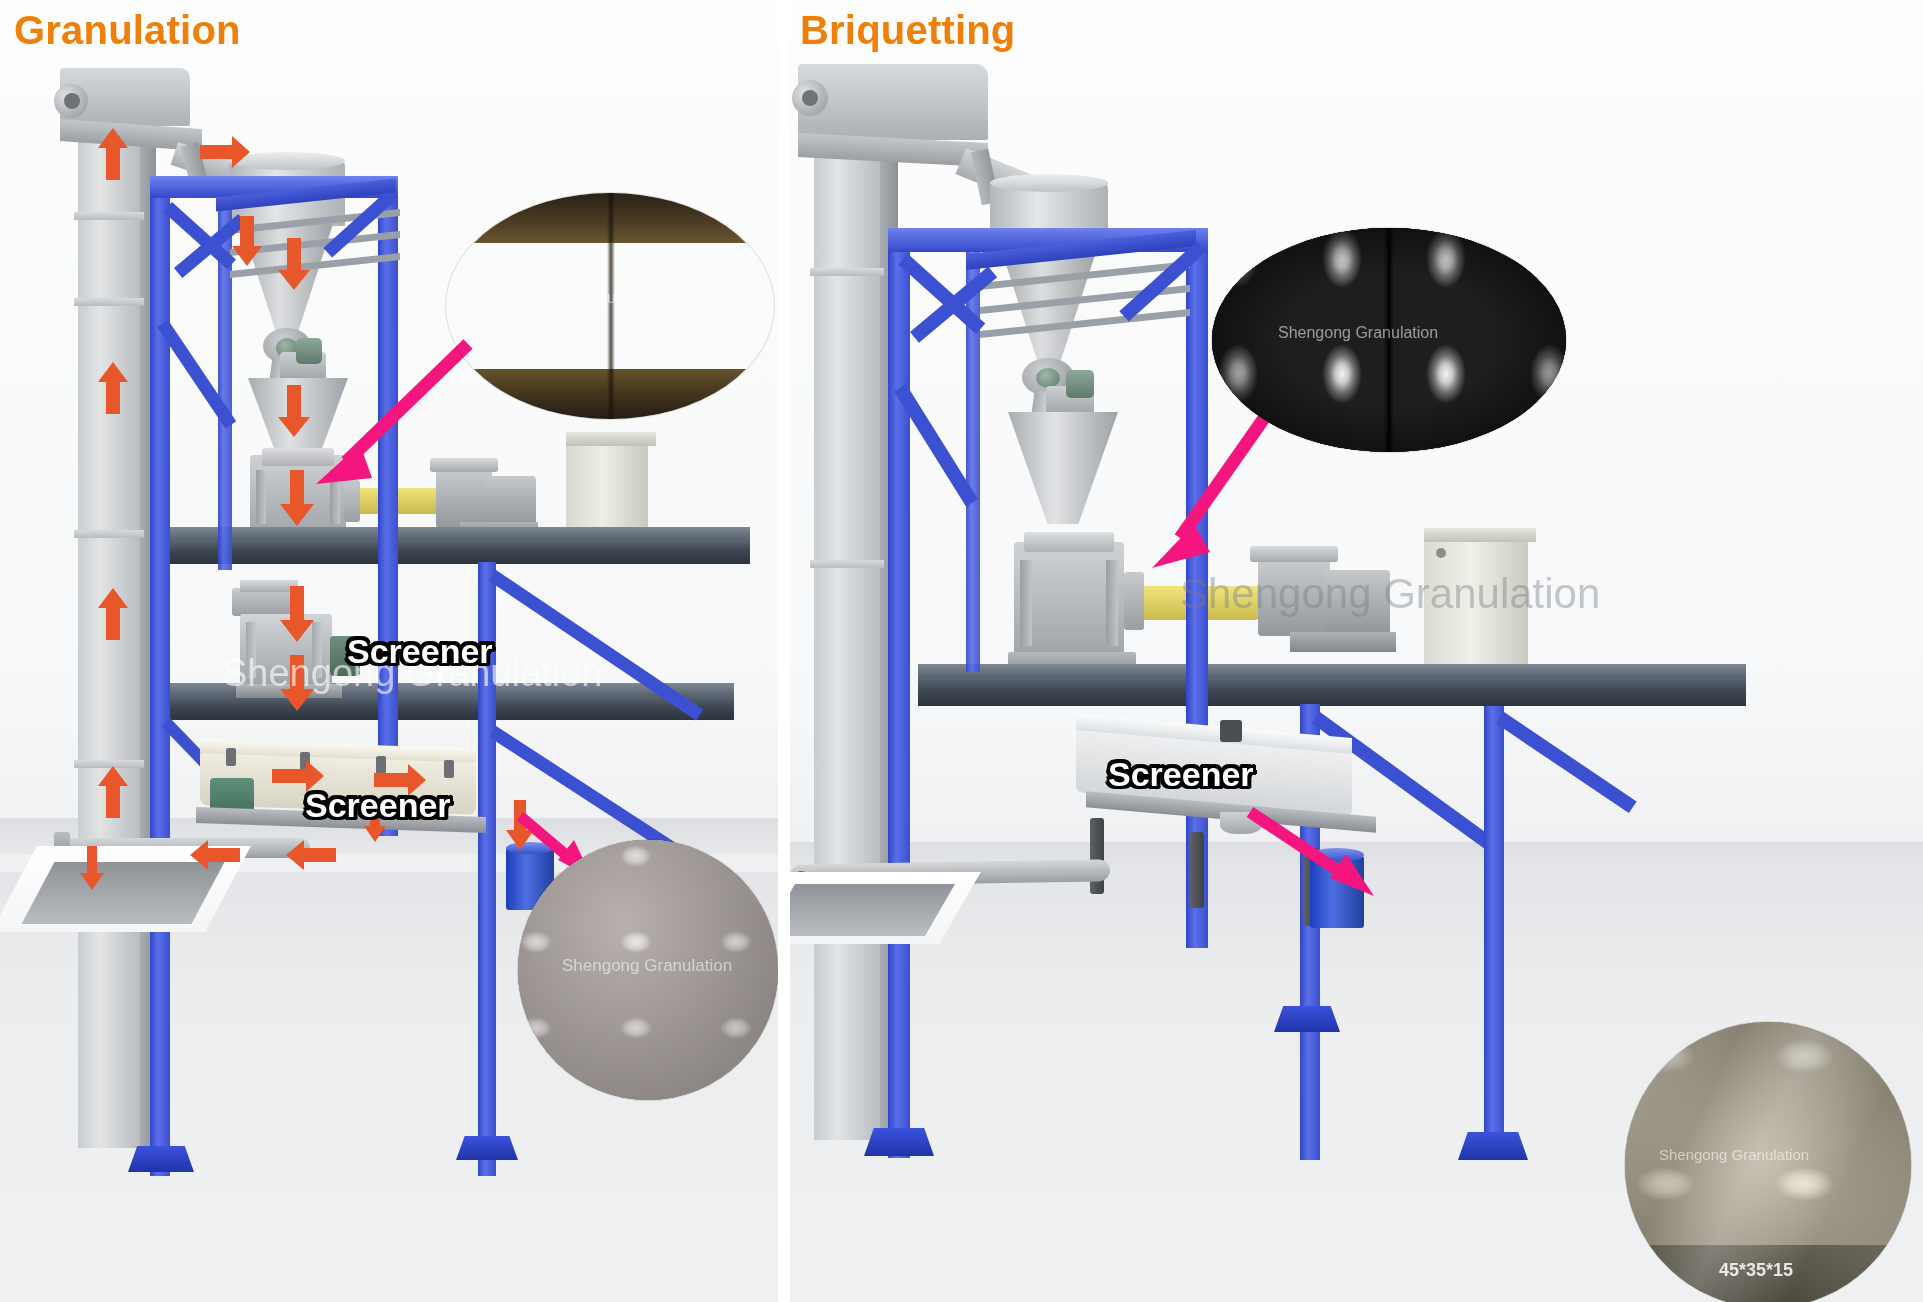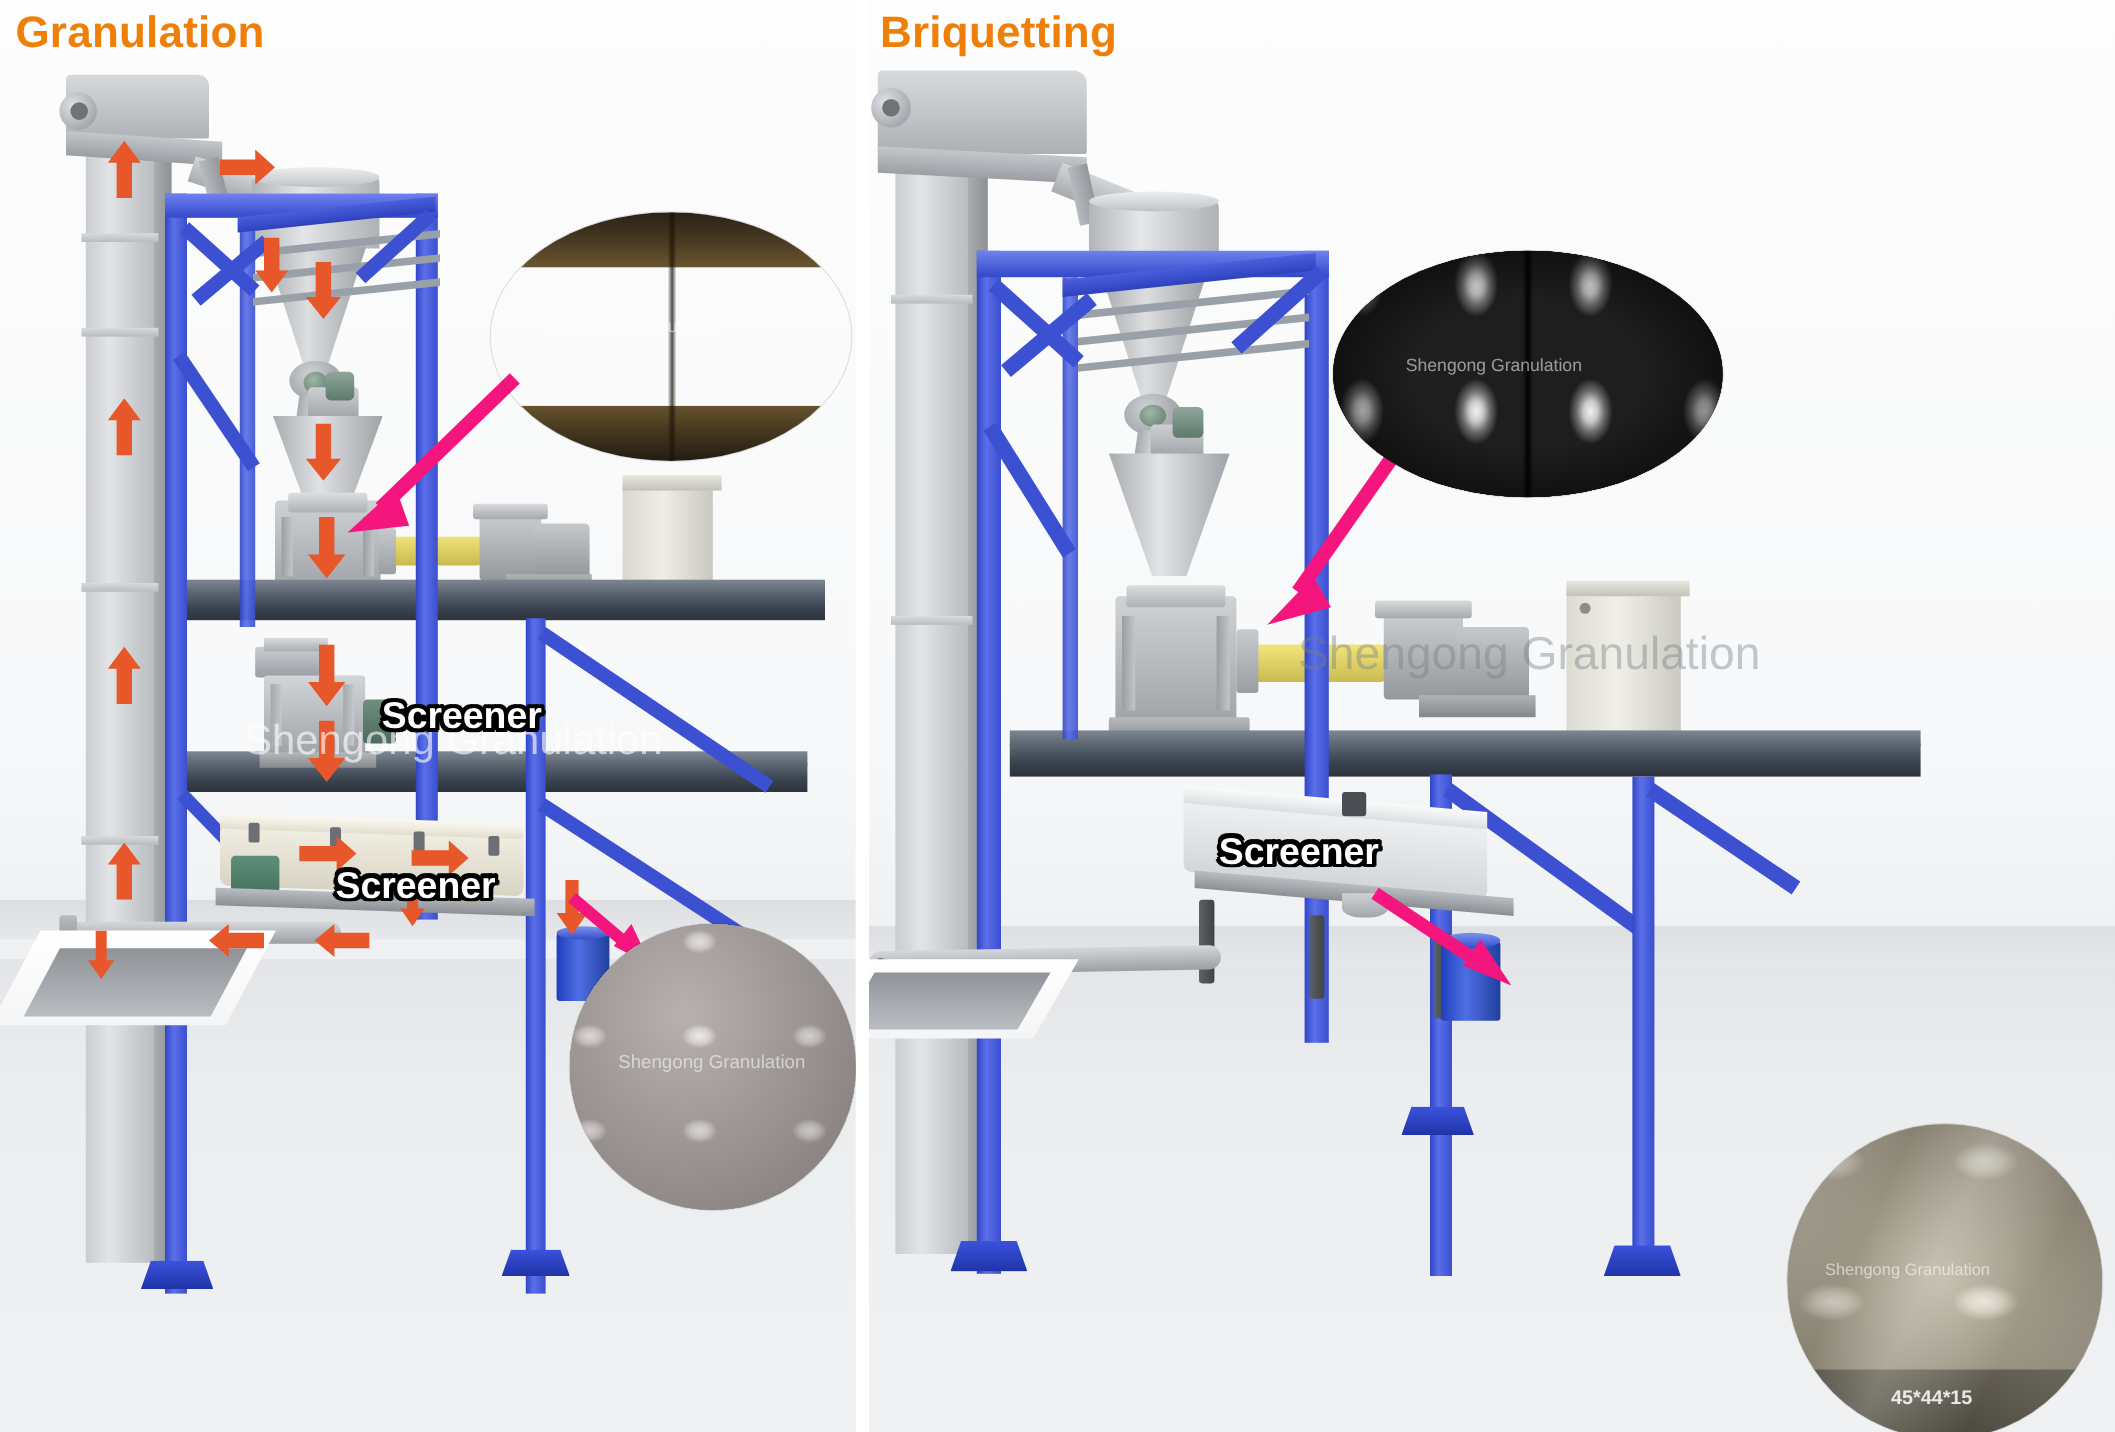--- a/index.html
+++ b/index.html
@@ -496,21 +496,21 @@
       <div class="inset-inner tex-pockets"></div>
       <div class="pockets-vig"></div>
       <div class="wm wm-small" style="left:66px;top:96px;font-size:16px;">Shengong Granulation</div>
     </div>
 
     <div class="inset" style="left:835px;top:1022px;width:286px;height:286px;">
       <div class="inset-inner tex-bag">
         <div class="bag-floor"></div>
       </div>
       <div class="wm wm-small" style="left:34px;top:124px;font-size:15px;">Shengong Granulation</div>
-      <div class="wm" style="left:94px;top:238px;font-size:18px;font-weight:bold;color:rgba(255,255,255,.85);">45*44*15</div>
+      <div class="wm" style="left:94px;top:238px;font-size:18px;font-weight:bold;color:rgba(255,255,255,.85);">45*35*15</div>
     </div>
 
     <div class="wm wm-dark" style="left:390px;top:570px;font-size:42px;">Shengong Granulation</div>
 
     <div class="otext" style="left:318px;top:755px;font-size:34px;">Screener</div>
 
     <div class="title" style="left:10px;top:8px;">Briquetting</div>
   </div>
 
 </div>

